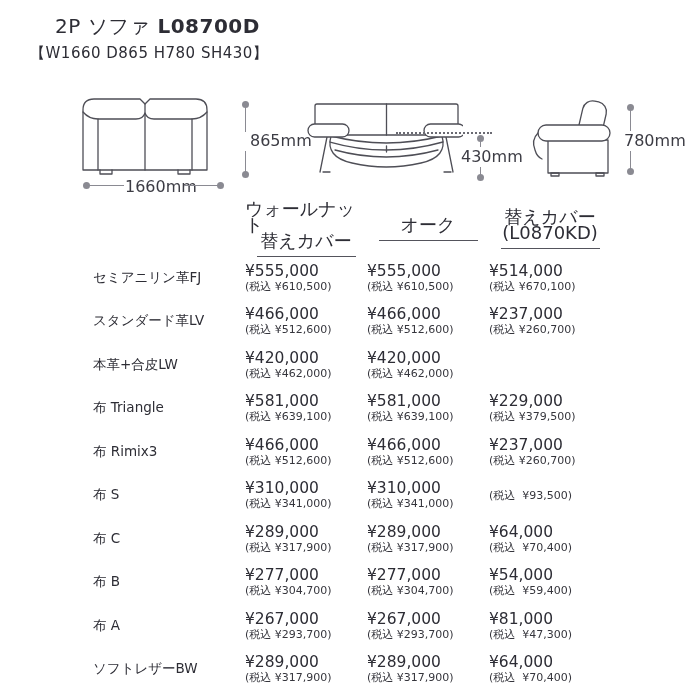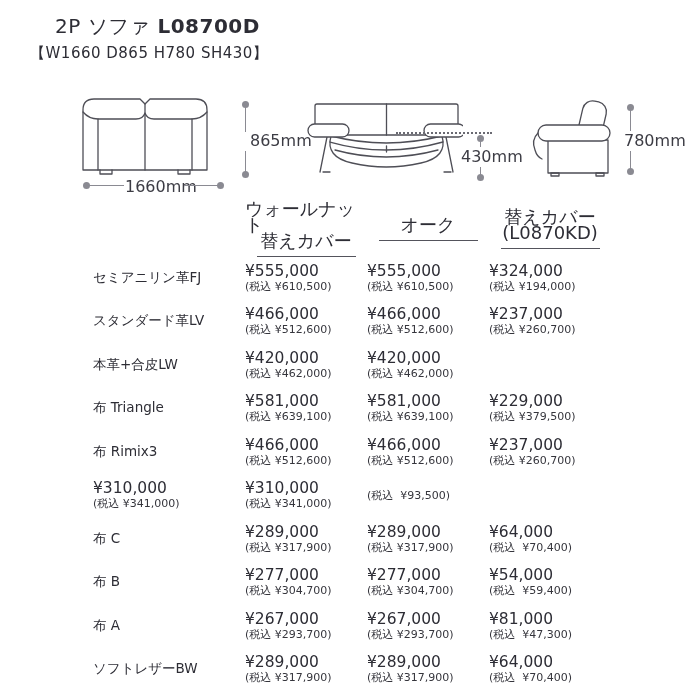--- a/index.html
+++ b/index.html
@@ -131,22 +131,22 @@
     <div class="cell-label">セミアニリン革FJ</div>
     <div class="cell">
       <div class="price">¥555,000</div>
       <div class="tax">(税込 ¥610,500)</div>
     </div>
     <div class="cell">
       <div class="price">¥555,000</div>
       <div class="tax">(税込 ¥610,500)</div>
     </div>
     <div class="cell">
-      <div class="price">¥324,000</div>
-      <div class="tax">(税込 ¥194,000)</div>
+      <div class="price">¥514,000</div>
+      <div class="tax">(税込 ¥670,100)</div>
     </div>
   </div>
 
   <div class="trow">
     <div class="cell-label">スタンダード革LV</div>
     <div class="cell">
       <div class="price">¥466,000</div>
       <div class="tax">(税込 ¥512,600)</div>
     </div>
     <div class="cell">
@@ -201,20 +201,21 @@
       <div class="price">¥466,000</div>
       <div class="tax">(税込 ¥512,600)</div>
     </div>
     <div class="cell">
       <div class="price">¥237,000</div>
       <div class="tax">(税込 ¥260,700)</div>
     </div>
   </div>
 
   <div class="trow">
+    <div class="cell-label">布 S</div>
     <div class="cell">
       <div class="price">¥310,000</div>
       <div class="tax">(税込 ¥341,000)</div>
     </div>
     <div class="cell">
       <div class="price">¥310,000</div>
       <div class="tax">(税込 ¥341,000)</div>
     </div>
     <div class="cell">
       <div class="tax">(税込&nbsp;&nbsp;¥93,500)</div>

